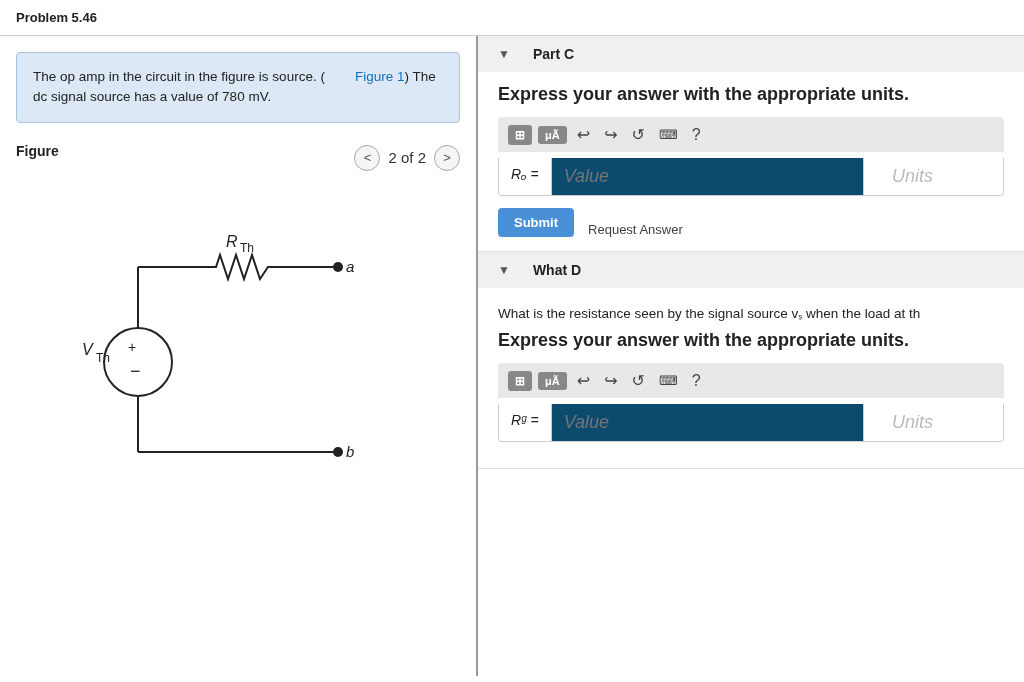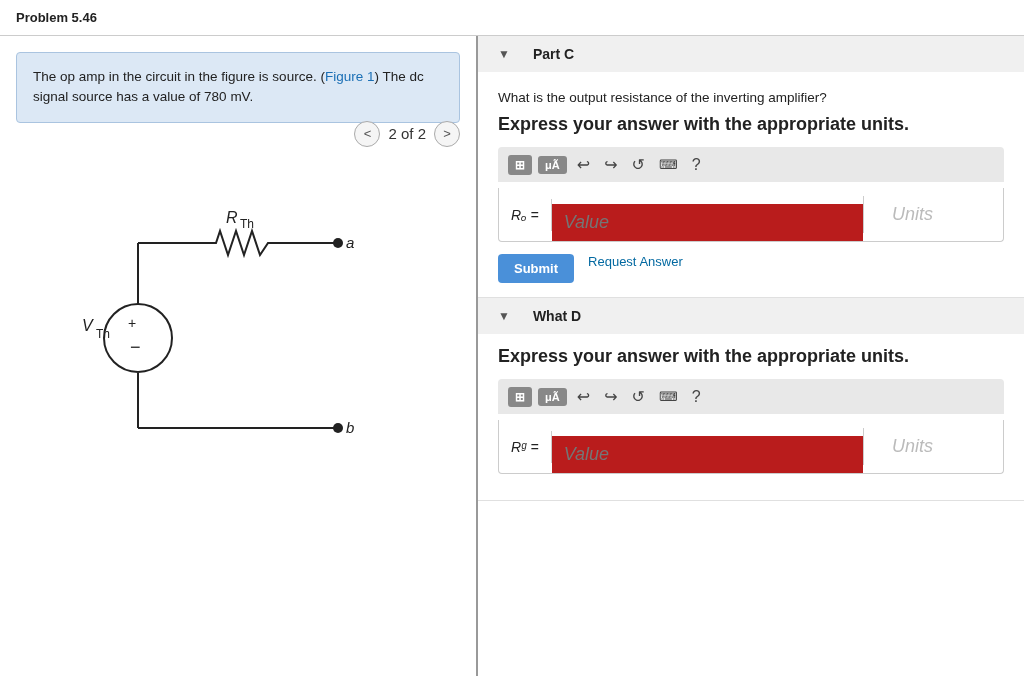--- a/index.html
+++ b/index.html
@@ -30,20 +30,21 @@
       border: 1px solid #aac4e0;
       border-radius: 4px;
       padding: 14px 16px;
       margin-bottom: 20px;
       font-size: 13.5px;
       line-height: 1.5;
     }
     .problem-text-box a {
       color: #1a6fb5;
       text-decoration: none;
+      margin-left: 30px;
     }
     .figure-label {
       font-weight: bold;
       font-size: 14px;
       margin-bottom: 8px;
     }
     .figure-nav {
       display: flex;
       align-items: center;
       gap: 8px;
@@ -129,21 +130,20 @@
     .toolbar-icon-btn {
       background: none;
       border: none;
       cursor: pointer;
       font-size: 16px;
       color: #444;
       padding: 2px 4px;
     }
     .answer-row {
       display: flex;
-      align-items: center;
       border: 1px solid #ccc;
       border-top: none;
       border-radius: 0 0 4px 4px;
       overflow: hidden;
       margin-bottom: 12px;
     }
     .answer-label {
       padding: 8px 12px;
       font-style: italic;
       font-size: 14px;
@@ -152,50 +152,49 @@
       background: #fff;
     }
     .answer-value-input {
       flex: 1;
       border: none;
       padding: 8px 12px;
       font-style: italic;
       font-size: 18px;
       color: #bbb;
       outline: none;
-      background: #b91c1c;
-      margin-top: 16px;
+      background: #0c4a6e;
     }
     .answer-units-box {
       width: 140px;
       border-left: 1px solid #ccc;
       padding: 8px 28px;
       font-style: italic;
       font-size: 18px;
       color: #bbb;
       background: #fff;
     }
     .action-row {
       display: flex;
-      align-items: flex-start;
+      align-items: flex-end;
       gap: 14px;
       margin-top: 10px;
     }
     .submit-btn {
       background: #4a90d9;
       color: #fff;
       border: none;
       border-radius: 4px;
       padding: 7px 16px;
       font-size: 13px;
       cursor: pointer;
       font-weight: bold;
     }
     .request-answer-link {
-      color: #0369a1;
+      color: #404040;
       text-decoration: none;
       font-size: 13px;
       cursor: pointer;
     }
 
     
     .circuit-svg { width: 320px; height: 280px; }
   </style>
 </head>
 <body>
@@ -204,20 +203,23 @@
   <span>Problem 5.46</span>
 </div>
 
 <div class="main-layout">
 
   <div class="left-panel">
     <div class="problem-text-box">
       <span>The op amp in the circuit in the figure is source. (</span><a href="#">Figure 1</a><span>) The dc signal source has a value of 780 mV.</span>
     </div>
 
+    <div class="figure-label">
+      <span>Figure</span>
+    </div>
     <div class="figure-nav">
       <button class="nav-btn">&lt;</button>
       <span class="page-indicator">2 of 2</span>
       <button class="nav-btn">&gt;</button>
     </div>
 
     <div class="circuit-diagram">
 
       <svg class="circuit-svg" viewBox="0 0 320 280" xmlns="http://www.w3.org/2000/svg">
 
@@ -258,21 +260,20 @@
     </div>
   </div>
 
   <div class="right-panel">
 
     <div class="part-section">
       <div class="part-header">
         <span class="chevron">▼</span>
         <span class="part-header-label">Part C</span>
       </div>
-      <p class="part-question">What is the output resistance of the inverting amplifier?</p>
       <p class="part-instruction">Express your answer with the appropriate units.</p>
 
       <div class="answer-toolbar">
         <button class="toolbar-btn">⊞</button>
         <button class="toolbar-btn" style="font-size:11px;">μÃ</button>
         <button class="toolbar-icon-btn">↩</button>
         <button class="toolbar-icon-btn">↪</button>
         <button class="toolbar-icon-btn">↺</button>
         <button class="toolbar-icon-btn" style="font-size:13px;">⌨</button>
         <button class="toolbar-icon-btn">?</button>
@@ -292,20 +293,21 @@
         <button class="submit-btn">Submit</button>
         <a class="request-answer-link" href="#">Request Answer</a>
       </div>
     </div>
 
     <div class="part-section">
       <div class="part-header">
         <span class="chevron">▼</span>
         <span class="part-header-label">What D</span>
       </div>
+      <p class="part-question">What is the resistance seen by the signal source vₛ when the load at th</p>
       <p class="part-instruction">Express your answer with the appropriate units.</p>
 
       <div class="answer-toolbar">
         <button class="toolbar-btn">⊞</button>
         <button class="toolbar-btn" style="font-size:11px;">μÃ</button>
         <button class="toolbar-icon-btn">↩</button>
         <button class="toolbar-icon-btn">↪</button>
         <button class="toolbar-icon-btn">↺</button>
         <button class="toolbar-icon-btn" style="font-size:13px;">⌨</button>
         <button class="toolbar-icon-btn">?</button>

